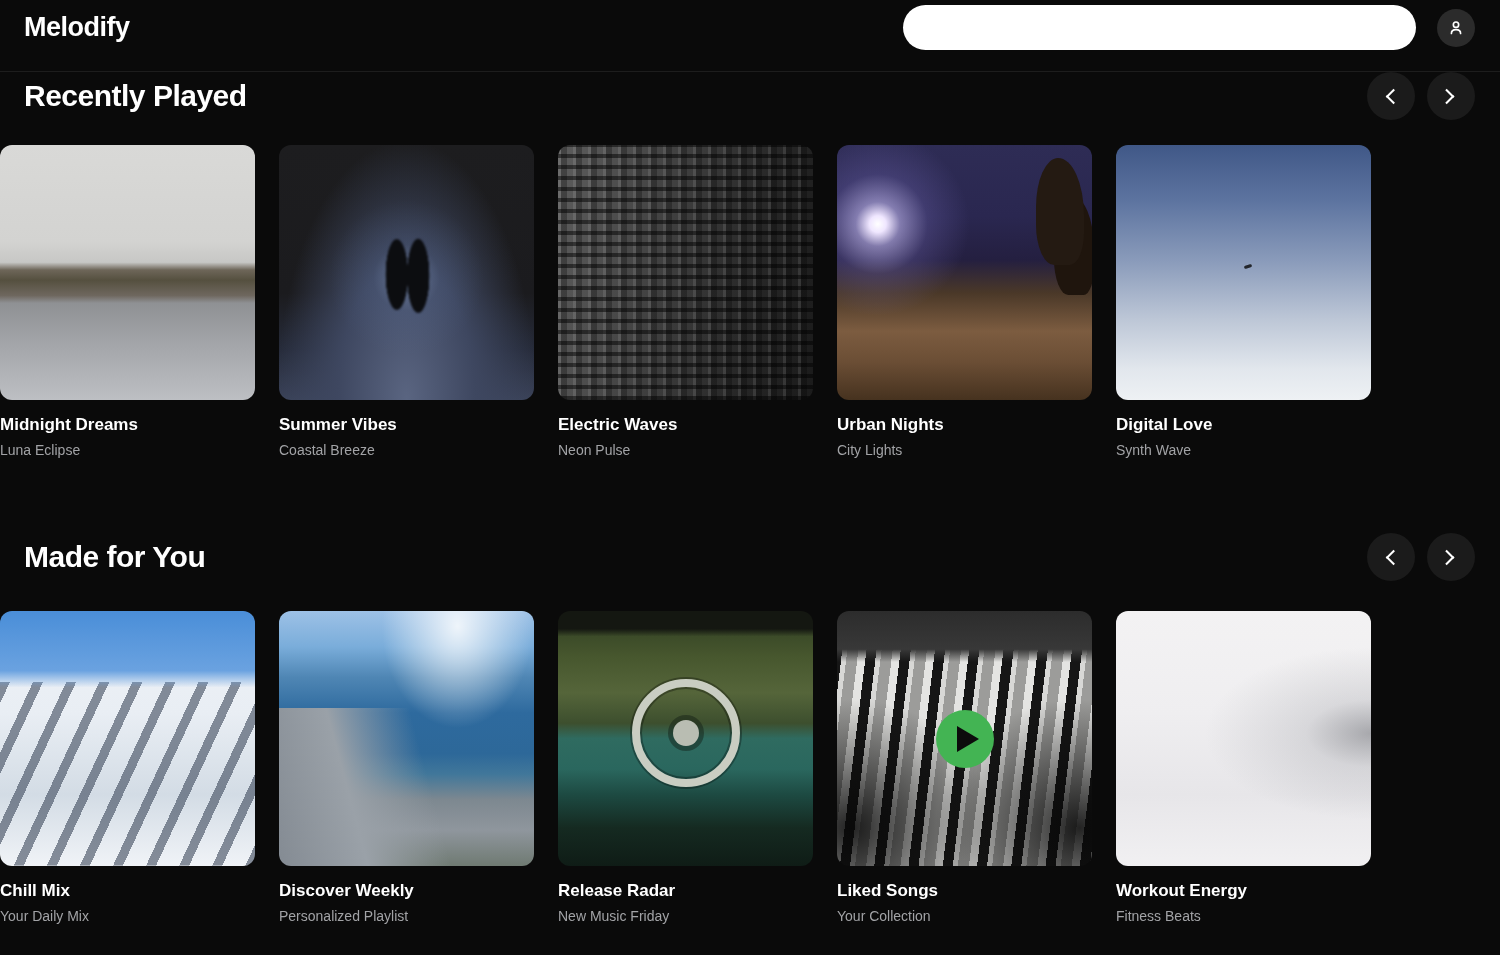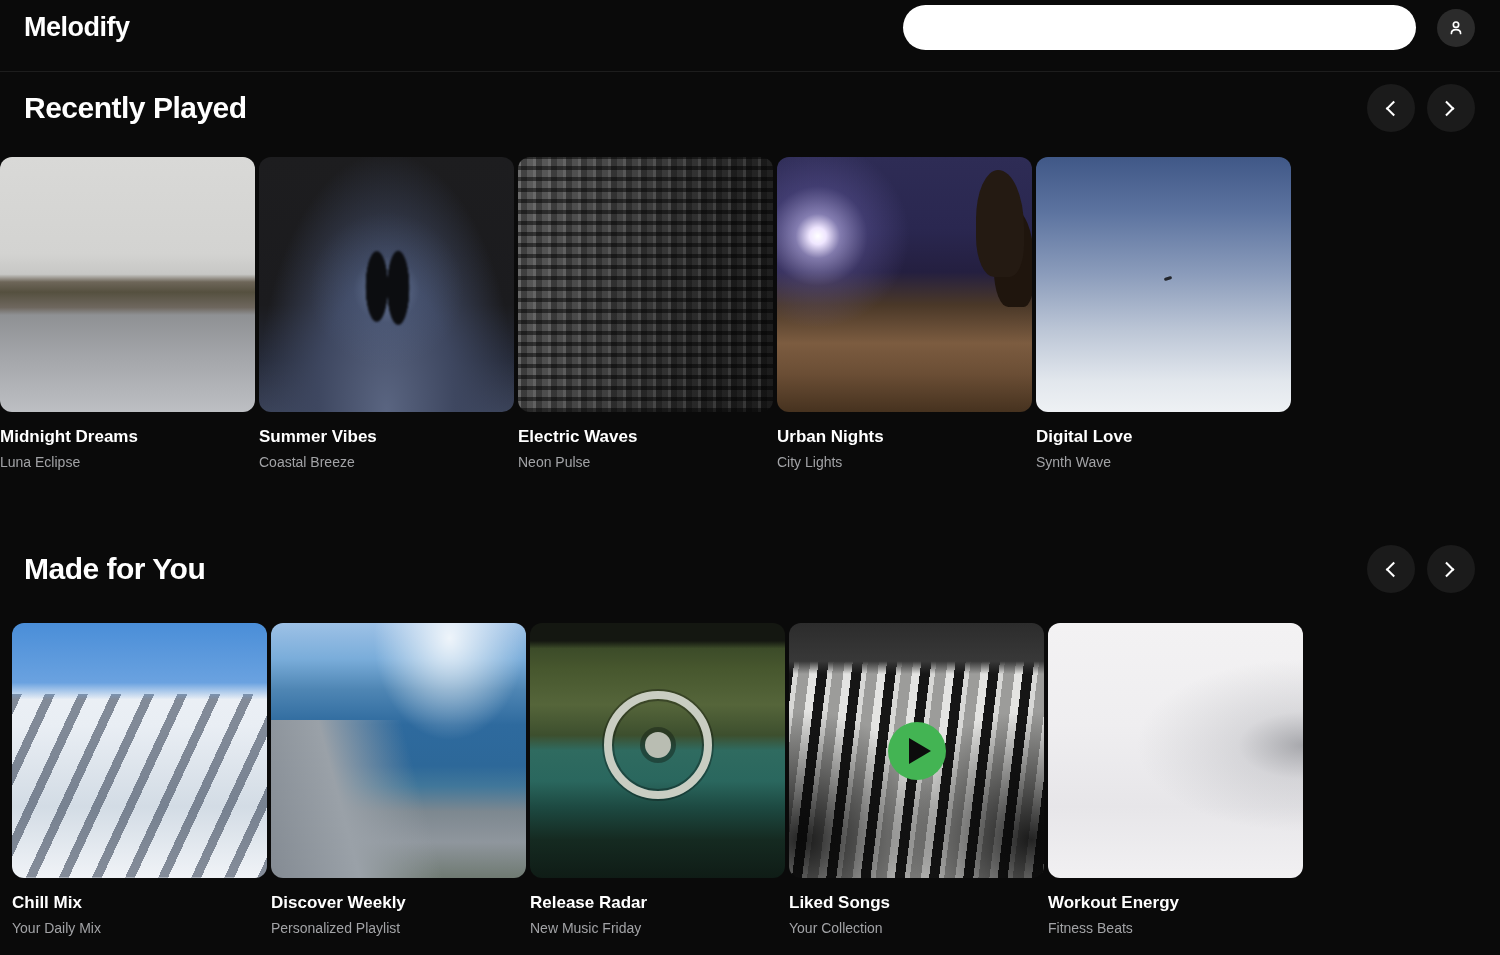--- a/index.html
+++ b/index.html
@@ -30,21 +30,21 @@
   }
   .profile-btn {
     width:38px; height:38px; border-radius:50%;
     background:#2b2b2b;
     border:none; cursor:pointer;
     display:flex; align-items:center; justify-content:center;
   }
 
   
   .section-head {
-    height:48px; margin-top:12px;
+    height:48px; margin-top:0;
     display:flex; align-items:center; justify-content:space-between;
     padding:0 25px 0 24px;
   }
   .section2 .section-head { margin-top:73px;justify-content:space-between; }
   .section-title { font-size:30px; font-weight:800; letter-spacing:-0.5px; }
   .arrows { display:flex; gap:12px; }
   .arrow-btn {
     width:48px; height:48px; border-radius:50%;
     background:#1b1b1b; border:none; cursor:pointer;
     display:flex; align-items:center; justify-content:center;
@@ -54,26 +54,26 @@
     border-style:solid; border-color:#fff; border-width:2.5px 2.5px 0 0;
     display:inline-block;
   }
   .chev-left  { transform:rotate(-135deg) translate(-1px,1px); transform:rotate(225deg); margin-left:4px; }
   .chev-left  { transform:rotate(225deg); }
   .chev-right { transform:rotate(45deg); margin-left:-4px; transform:rotate(45deg); }
   .chev-right { transform:rotate(45deg) translate(-2px,2px); }
 
   
   .card-row {
-    display:flex; gap:4px;
+    display:flex; gap:24px;
     margin-top:25px;
     overflow:hidden;
     width:1380px;
   }
-  .section2 .card-row { margin-top:30px;padding-left:12px; }
+  .section2 .card-row { margin-top:30px; }
   .card { flex:0 0 255px; width:255px; cursor:pointer; }
   .card-art {
     position:relative;
     width:255px; height:255px;
     border-radius:12px;
     overflow:hidden;
   }
   .card-title { margin-top:14px; font-size:17px; font-weight:700; color:#ffffff; line-height:22px; }
   .card-subtitle { margin-top:4px; font-size:14px; font-weight:400; color:#a2a3a6; line-height:20px; }
 

